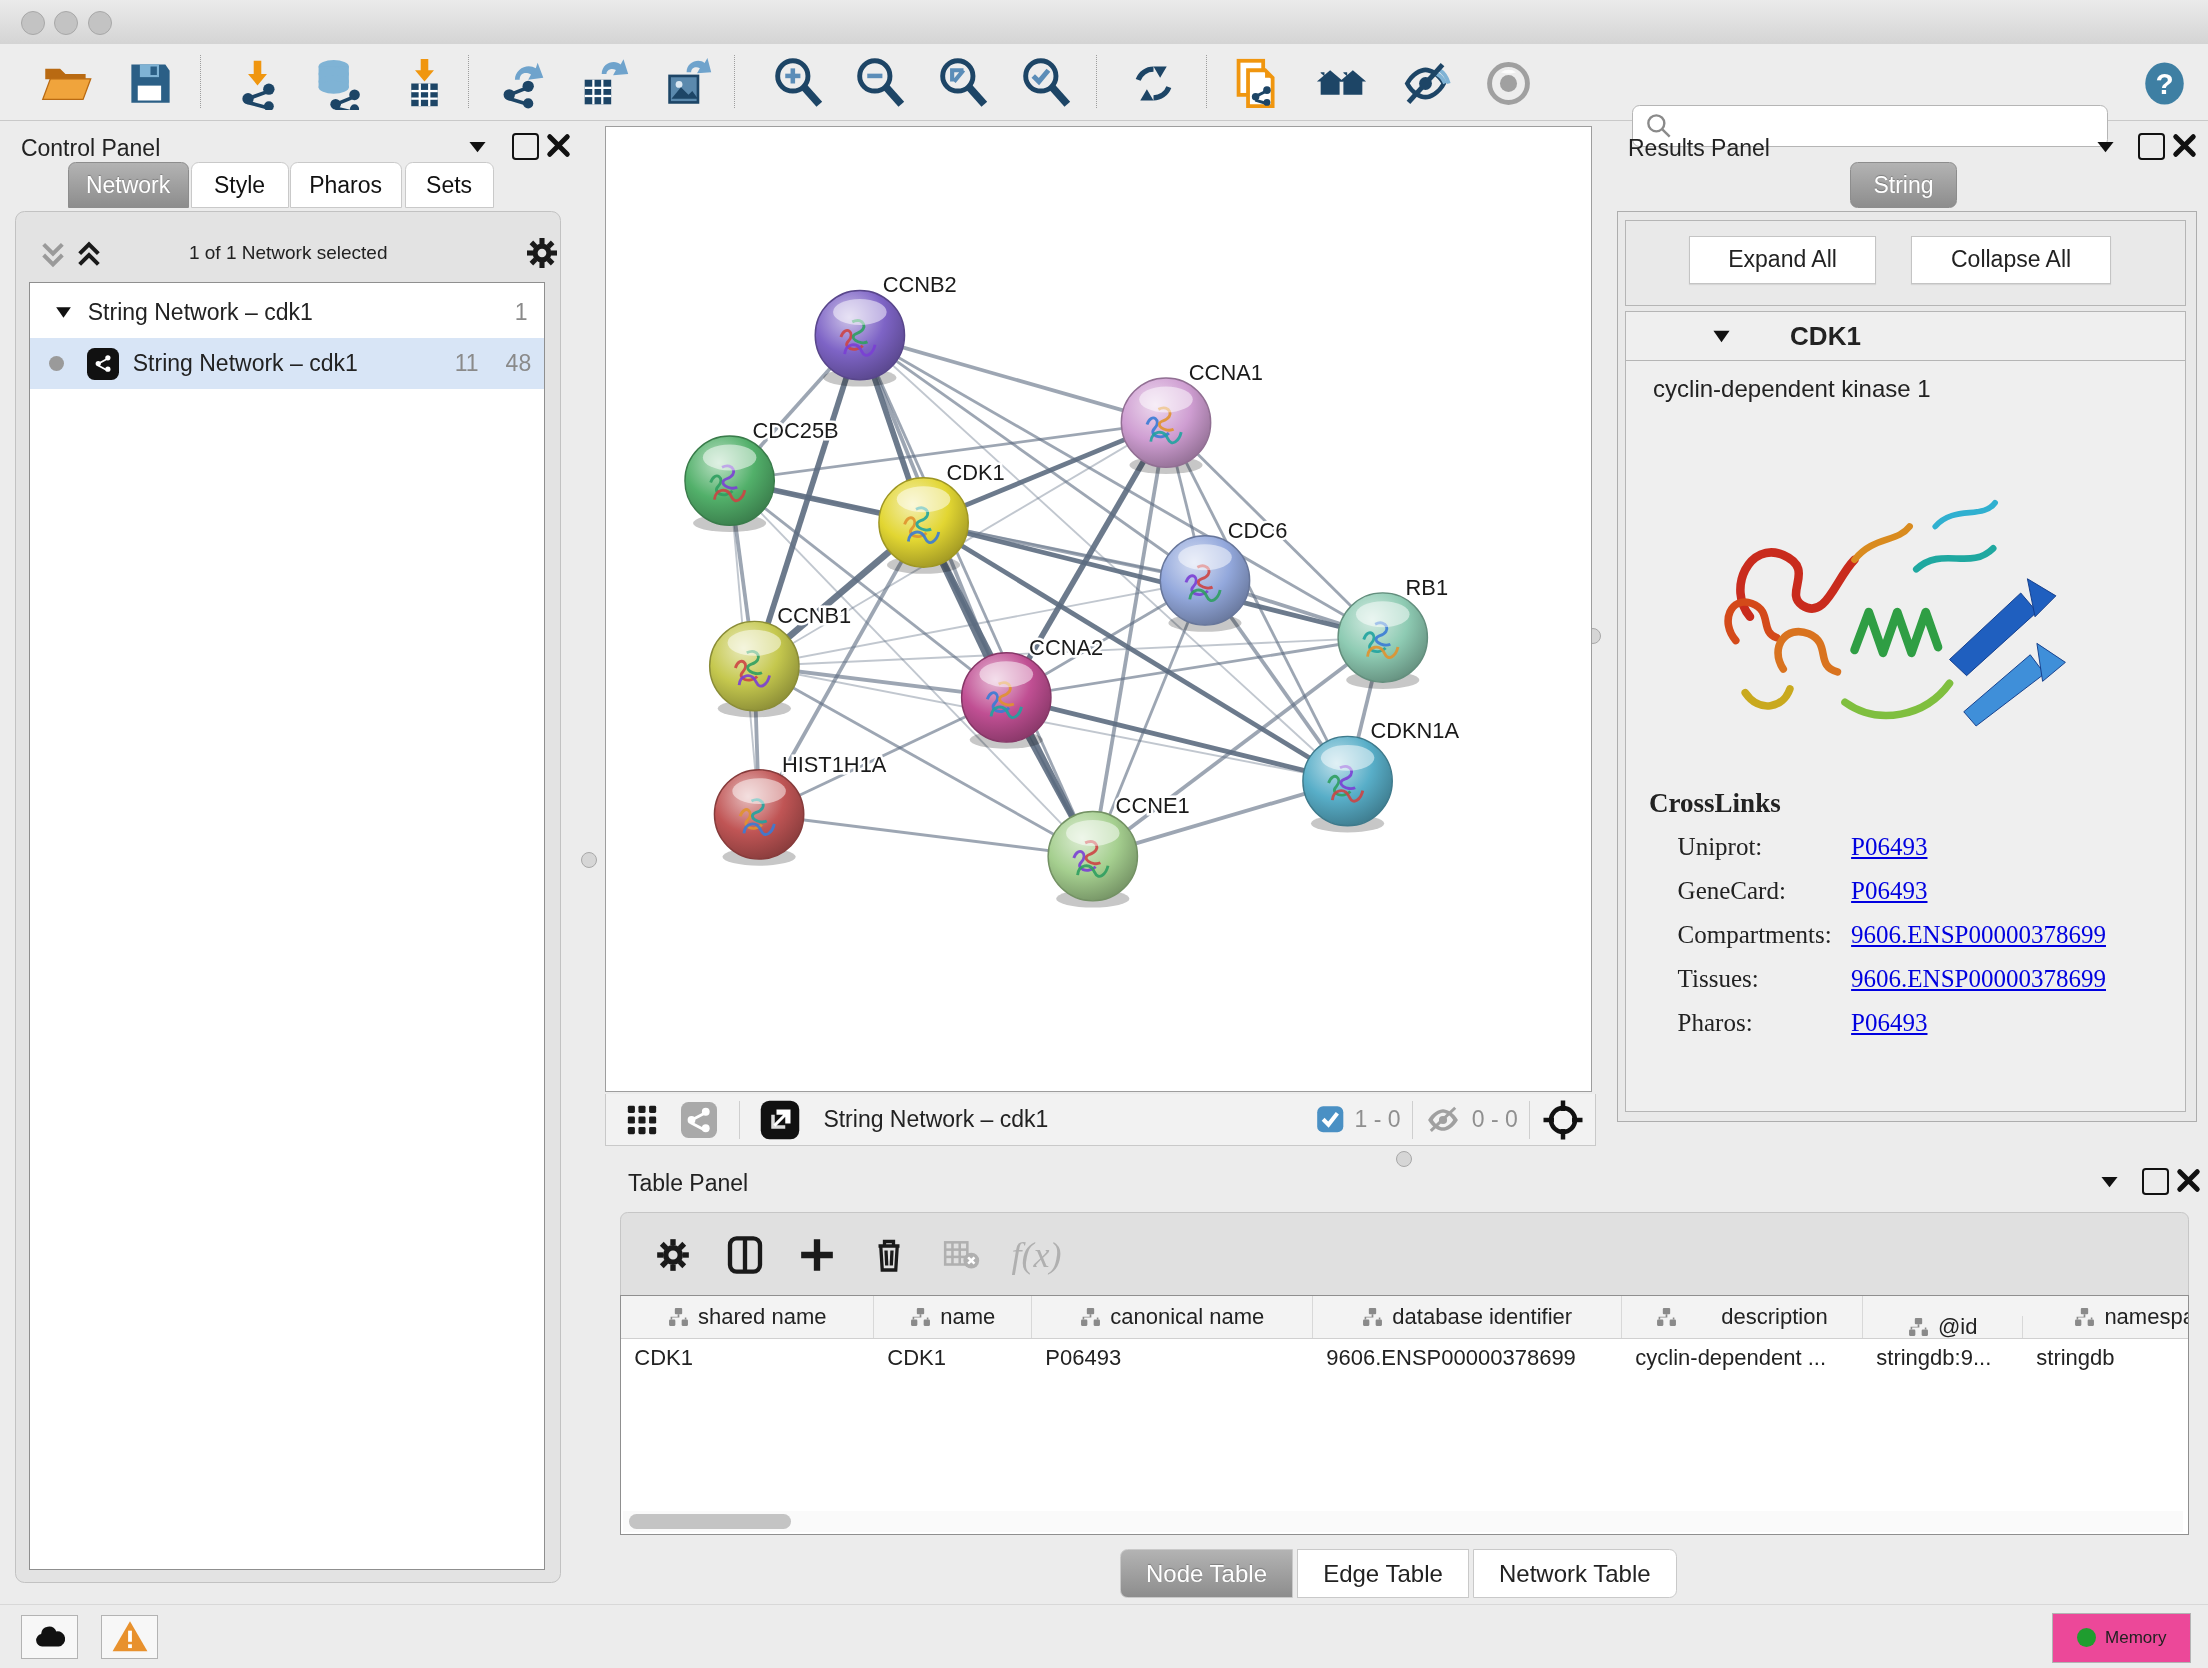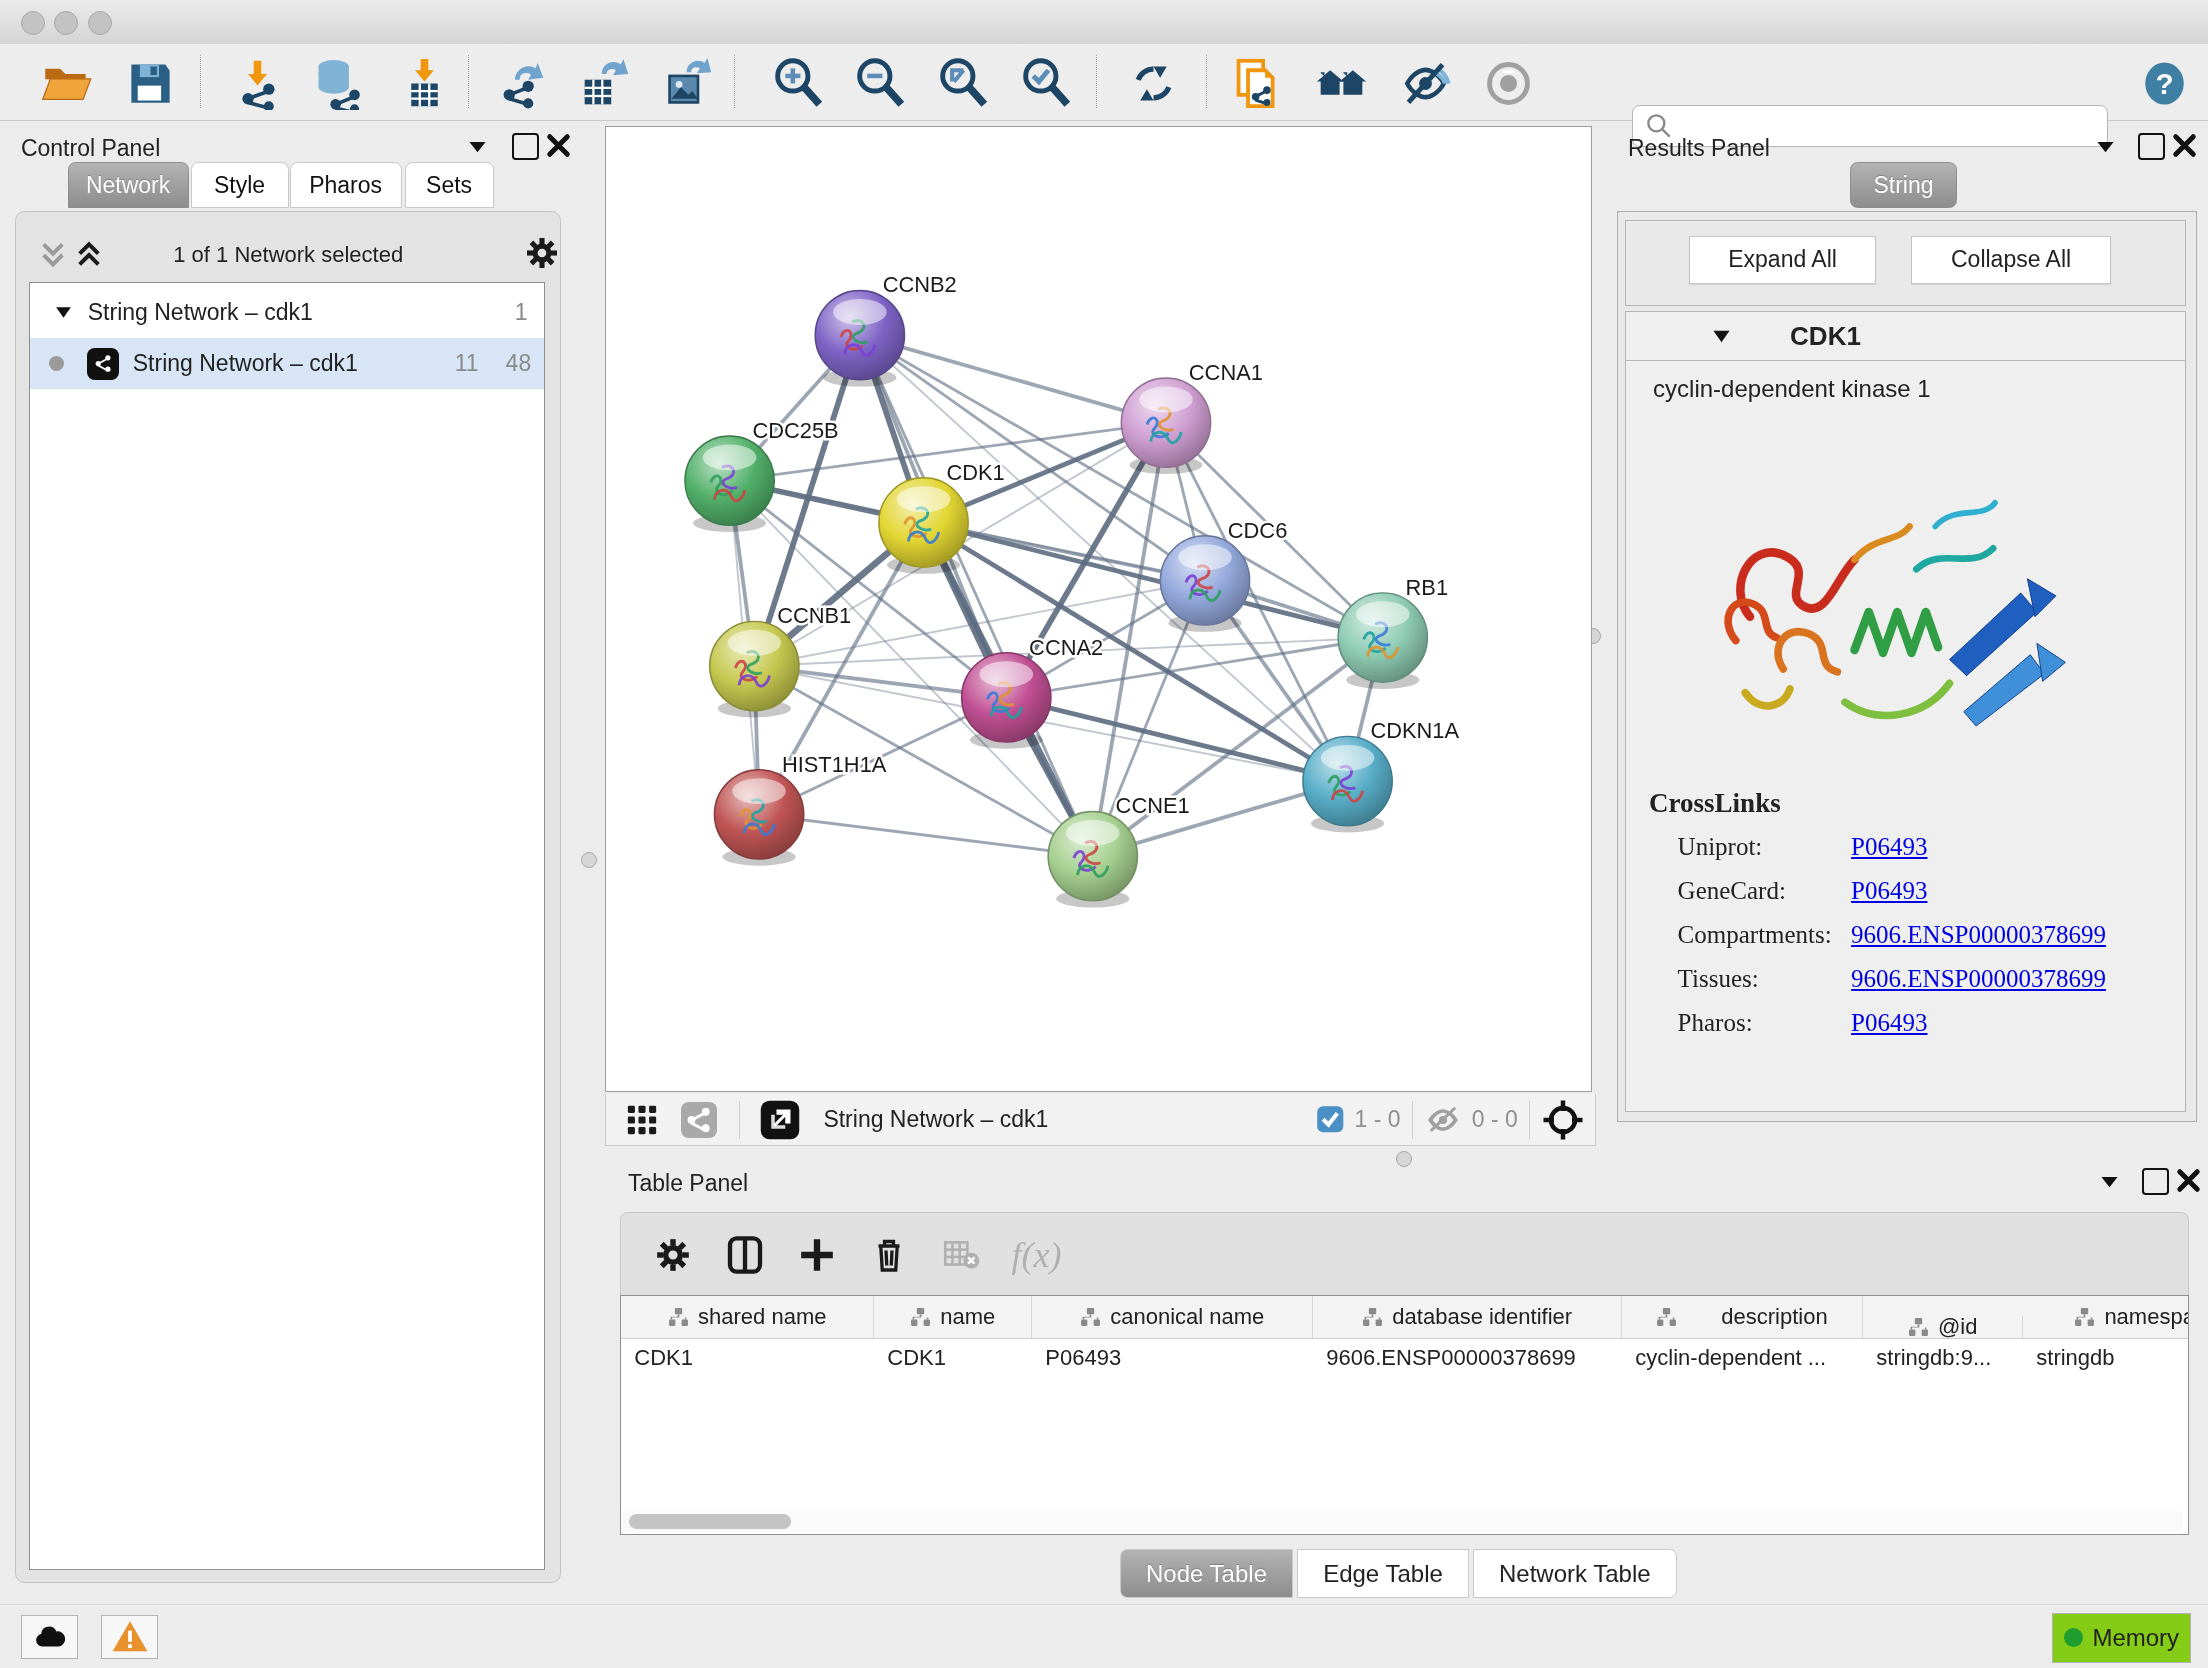--- a/index.html
+++ b/index.html
@@ -72,23 +72,23 @@
     border-radius:7.6px;cursor:grab;}
   .btab{display:inline-block;font-size:24px;padding:9.5px 25px;background:#fff;
     border:1px solid #c9c9c9;cursor:pointer;}
   .btab.sel{background:linear-gradient(#b3b3b3,#8d8d8d);color:#fff;
     text-shadow:0 -1px 1px rgba(0,0,0,.25);}
   
   .statusbar{left:0;top:1604px;width:2208px;height:65px;background:#ececec;
     border-top:1.9px solid #d8d8d8;}
   .sqbtn{position:absolute;width:55px;height:42px;background:#f7f7f7;border:1.9px solid #b3b3b3;
     display:flex;align-items:center;justify-content:center;cursor:pointer;}
-  .membtn{position:absolute;left:2052px;top:7.6px;width:137px;height:48px;background:#84cc16;
+  .membtn{position:absolute;left:2052px;top:7.6px;width:137px;height:48px;background:#ec4899;
     border:1.9px solid #b3b3b3;display:flex;align-items:center;justify-content:center;
-    gap:9.5px;font-size:24px;cursor:pointer;}
+    gap:9.5px;font-size:17px;cursor:pointer;}
   .handle{position:absolute;width:14.3px;height:14.3px;border-radius:50%;
     background:#d6d6d6;border:1px solid #a8a8a8;cursor:grab;}
 </style>
 </head>
 <body>
 
 <div class="abs titlebar">
   <span class="tlight" style="left:21px"></span>
   <span class="tlight" style="left:54px"></span>
   <span class="tlight" style="left:88px"></span>
@@ -304,21 +304,21 @@
           <polyline points="5,4 12,11 19,4"></polyline>
           <polyline points="5,12 12,19 19,12"></polyline>
         </svg>
       </span>
     <span class="abs pctl" style="left:57px;top:27px">
       <svg width="32" height="32" viewBox="0 0 24 24" fill="none" stroke="#1a1a1a" stroke-width="3">
           <polyline points="5,11 12,4 19,11"></polyline>
           <polyline points="5,19 12,12 19,19"></polyline>
         </svg>
       </span>
-    <div class="abs" style="left:0;top:30px;width:100%;text-align:center;font-size:22px">1 of 1 Network selected</div>
+    <div class="abs" style="left:0;top:30px;width:100%;text-align:center;font-size:19px">1 of 1 Network selected</div>
     <span class="abs pctl" style="left:508px;top:23px">
       <svg width="36" height="36" viewBox="0 0 24 24">
           <g stroke="#1a1a1a" stroke-width="3.4">
             <circle cx="12" cy="12" r="4.6" fill="none"></circle>
             <line x1="12" y1="2" x2="12" y2="6"></line>
             <line x1="12" y1="18" x2="12" y2="22"></line>
             <line x1="2" y1="12" x2="6" y2="12"></line>
             <line x1="18" y1="12" x2="22" y2="12"></line>
             <line x1="4.9" y1="4.9" x2="7.8" y2="7.8"></line>
             <line x1="16.2" y1="16.2" x2="19.1" y2="19.1"></line>

